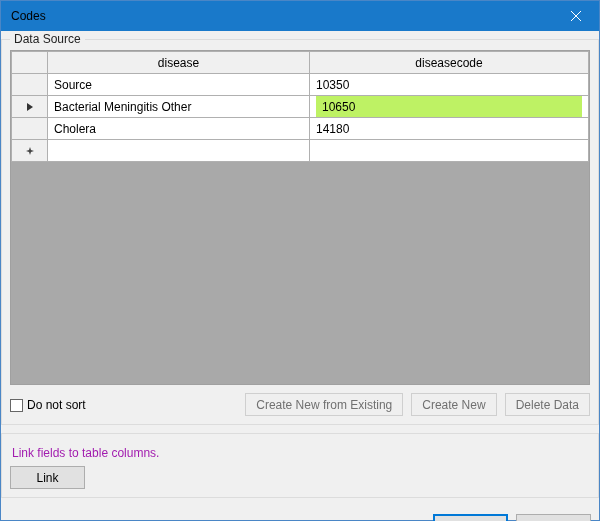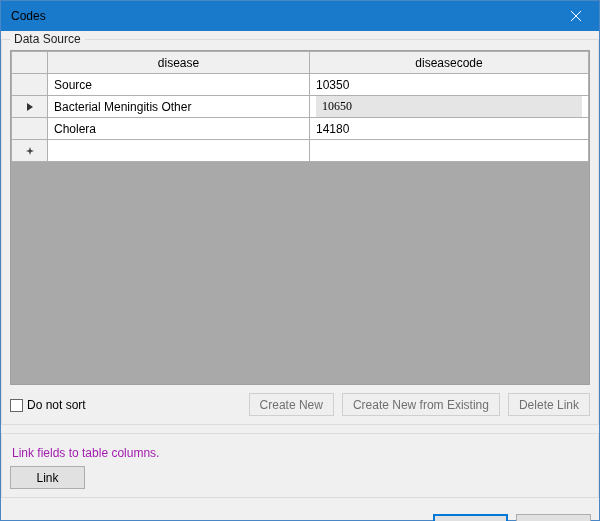--- a/index.html
+++ b/index.html
@@ -15,21 +15,21 @@
   .source-box { }
   .grid-wrap { border:1px solid #a0a0a0; background:#a9a9a9; height:335px; overflow:hidden; }
   table.grid { border-collapse:collapse; width:100%; background:#fff; table-layout:fixed; }
   table.grid th, table.grid td { border:1px solid #b0b0b0; height:22px; padding:0 6px; text-align:left; font-weight:normal; font-size:12px; overflow:hidden; }
   table.grid th { background:#f0f0f0;text-align:center; }
   col.rowhdr { width:36px; }
   col.c1 { width:262px; }
   col.c2 { width:auto; }
   th.rowhdr, td.rowhdr { background:#f0f0f0; text-align:center; color:#555; padding:0; }
   td.editcell { padding:0; }
-  td.editcell input { width:100%; height:100%; border:none; padding:0 6px; font-family:Liberation Serif, serif; font-size:12px; outline:none; background:#e5e5e5; }
+  td.editcell input { width:100%; height:100%; border:none; padding:0 6px; font-family:Liberation Sans, sans-serif; font-size:12px; outline:none; background:#bef264; }
   .below-grid { display:flex; align-items:center; gap:8px; margin-top:8px; }
   .checkbox { display:flex; align-items:flex-end; gap:4px; }
   .checkbox .cb { width:13px; height:13px; border:1px solid #666; background:#fff; }
   .spacer { flex:1; }
   .btn { height:23px; min-width:75px; padding:0 10px; border:1px solid #adadad; background:#e1e1e1; font-family:inherit; font-size:12px; cursor:pointer; }
   .btn[disabled] { color:#707070; background:#efefef; border-color:#cfcfcf; cursor:default; }
   .btn.default { border:2px solid #0078d7; background:#e1e1e1; padding:0 9px; height:23px; }
   .link-area { margin-top:8px; display:flex; flex-direction:column; }
   .link-text { color:#a21caf; margin:2px 0 6px 2px; }
   .link-btn-row { display:flex; }
@@ -103,23 +103,23 @@
           </tbody>
         </table>
       </div>
 
       <div class="below-grid">
         <label class="checkbox">
           <span class="cb"></span>
           <span>Do not sort</span>
         </label>
         <div class="spacer"></div>
+        <button class="btn" disabled="">Create New from Existing</button>
         <button class="btn" disabled="">Create New</button>
-        <button class="btn" disabled="">Create New from Existing</button>
-        <button class="btn" disabled="">Delete Link</button>
+        <button class="btn" disabled="">Delete Data</button>
       </div>
     </div>
 
     <div class="groupbox link-area">
       <div class="link-text">Link fields to table columns.</div>
       <div class="link-btn-row">
         <button class="btn" style="min-width:75px">Link</button>
       </div>
     </div>
 

